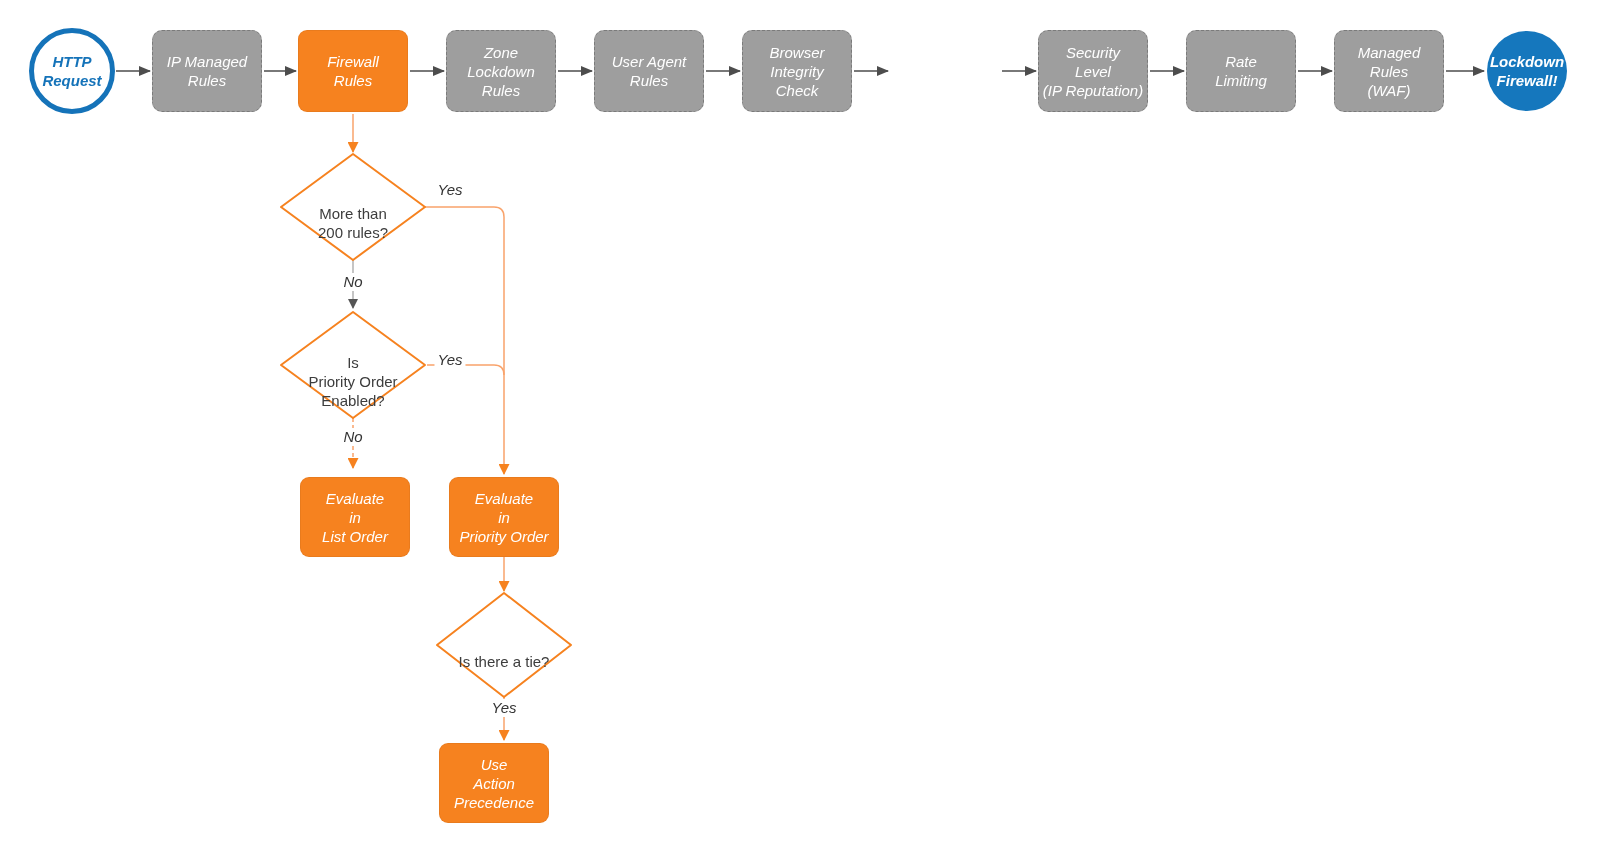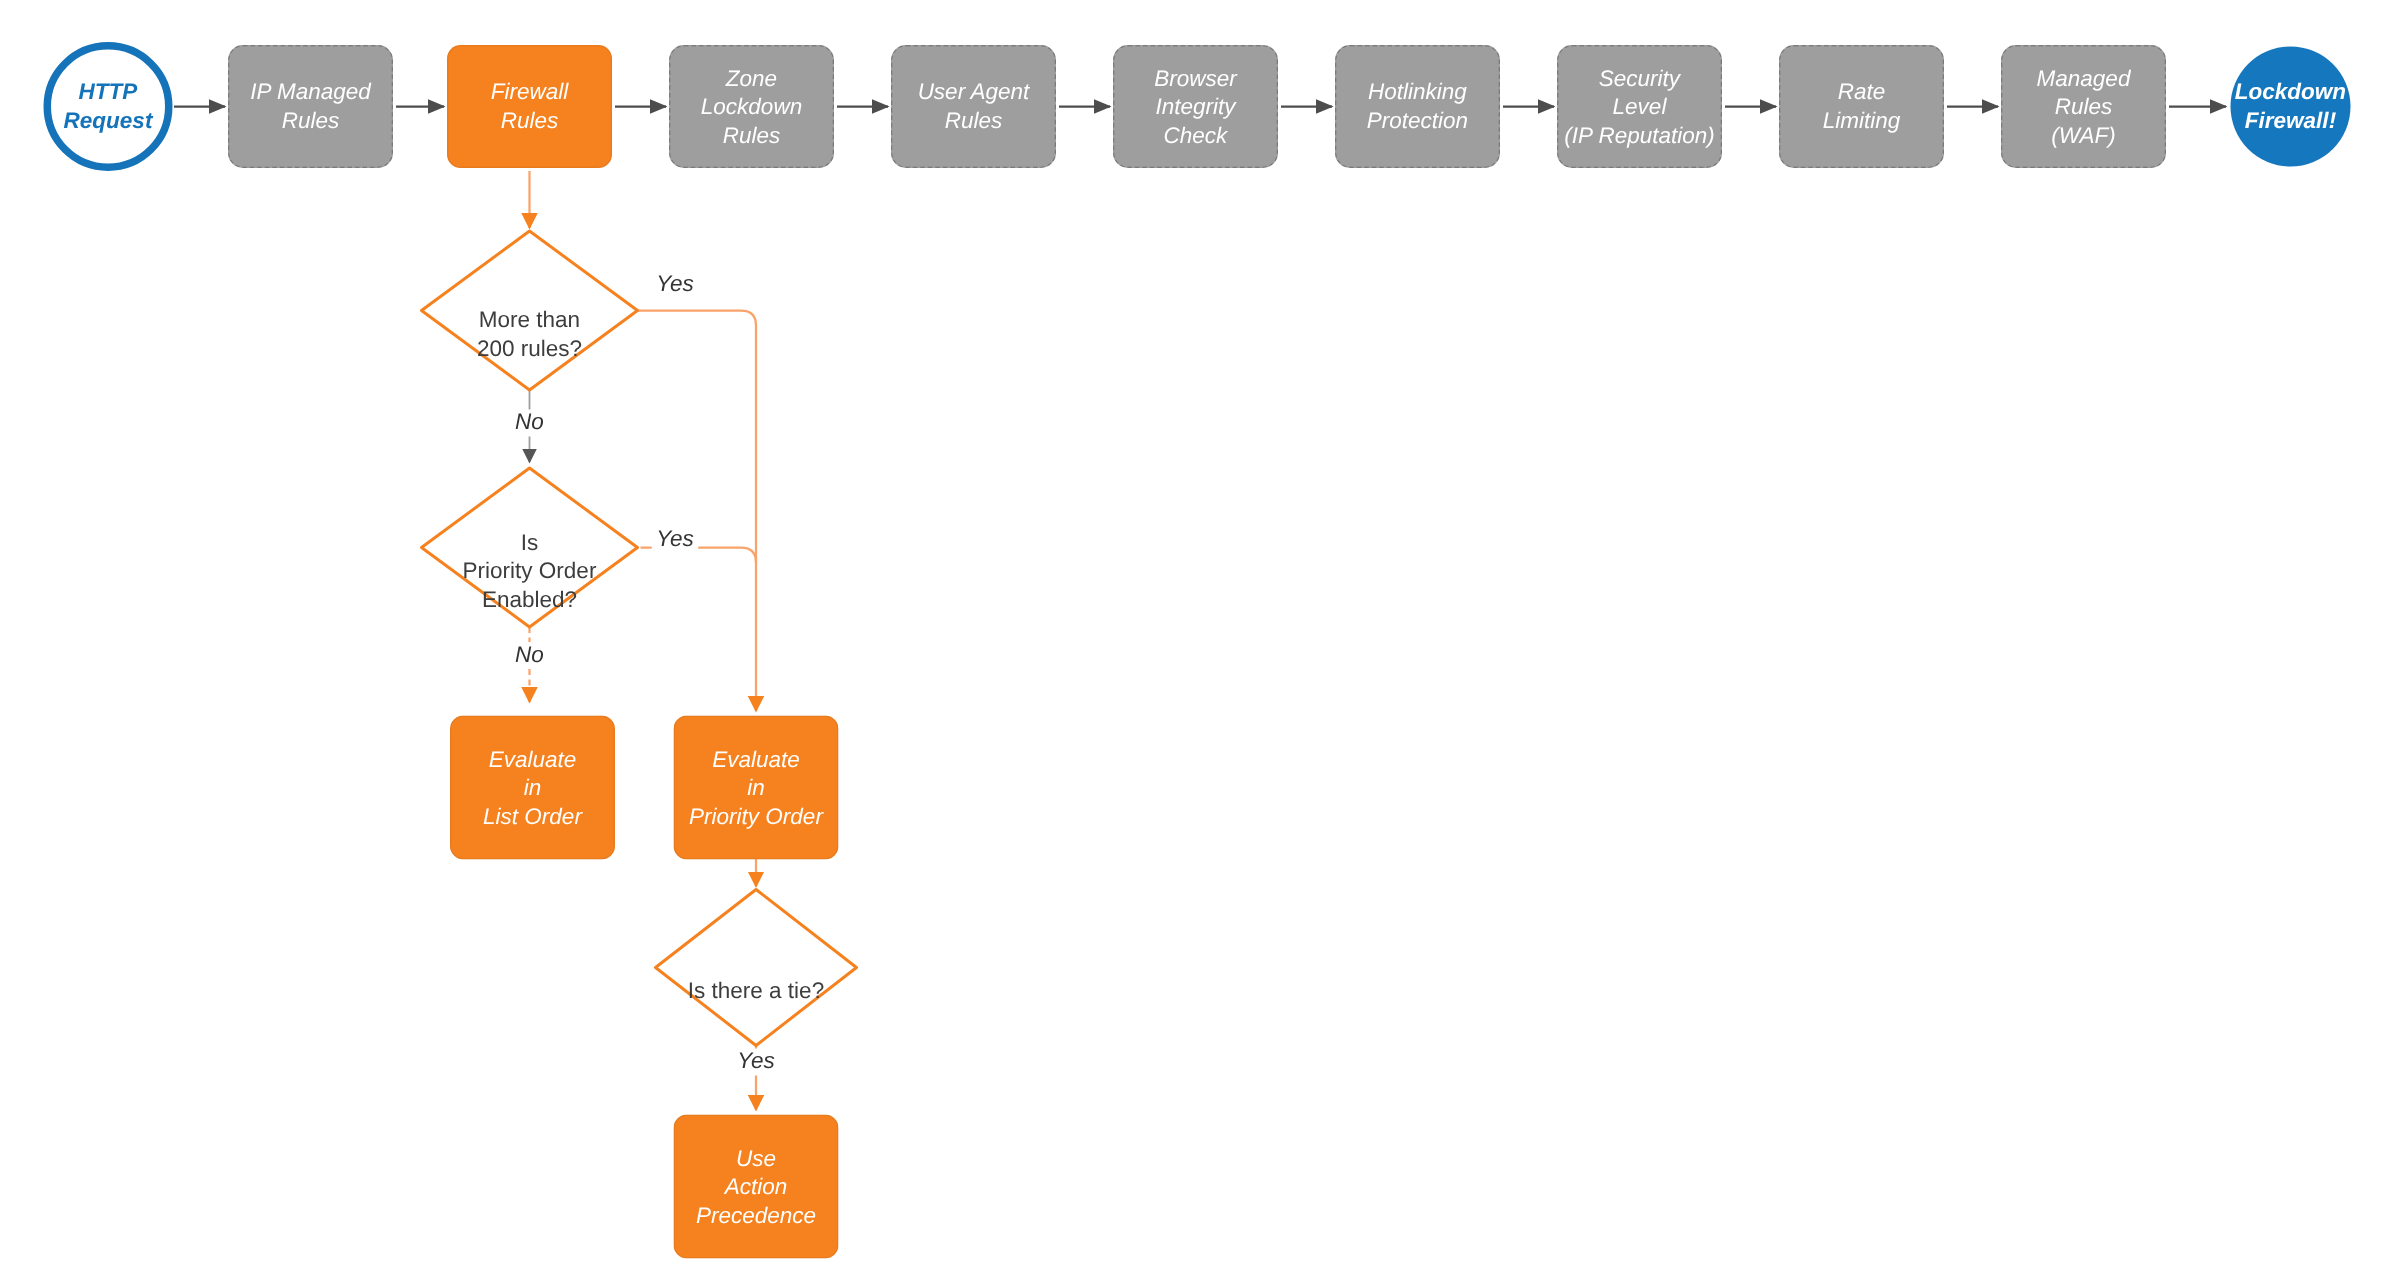--- a/index.html
+++ b/index.html
@@ -37,21 +37,21 @@
     white-space: pre-line;
   }
   .stage.highlight {
     background: #F6821F;
     border: 1px solid rgba(0,0,0,0.05);
     border-radius: 9px;
   }
   .action {
     position: absolute;
     width: 110px;
-    height: 96px;
+    height: 80px;
     box-sizing: border-box;
     background: #F6821F;
     border: 1px solid rgba(0,0,0,0.05);
     border-radius: 9px;
     display: flex;
     align-items: center;
     justify-content: center;
     text-align: center;
     color: #ffffff;
     font-style: italic;
@@ -161,22 +161,20 @@
   <div class="stage highlight" style="left:298px">Firewall
 Rules</div>
   <div class="stage" style="left:446px">Zone
 Lockdown
 Rules</div>
   <div class="stage" style="left:594px">User Agent
 Rules</div>
   <div class="stage" style="left:742px">Browser
 Integrity
 Check</div>
-  <div class="stage" style="left:890px">Hotlinking
-Protection</div>
   <div class="stage" style="left:1038px">Security
 Level
 (IP Reputation)</div>
   <div class="stage" style="left:1186px">Rate
 Limiting</div>
   <div class="stage" style="left:1334px">Managed
 Rules
 (WAF)</div>
 
   <div class="diamond-label" style="left:353px; top:207px">More than
@@ -185,21 +183,21 @@
 Priority Order
 Enabled?</div>
   <div class="diamond-label" style="left:504px; top:645px">Is there a tie?</div>
 
   <div class="action" style="left:300px; top:477px">Evaluate
 in
 List Order</div>
   <div class="action" style="left:449px; top:477px">Evaluate
 in
 Priority Order</div>
-  <div class="action" style="left:449px; top:743px">Use
+  <div class="action" style="left:439px; top:743px">Use
 Action
 Precedence</div>
 
   <div class="edge-label" style="left:450px; top:190px">Yes</div>
   <div class="edge-label" style="left:353px; top:282px">No</div>
   <div class="edge-label" style="left:450px; top:360px">Yes</div>
   <div class="edge-label" style="left:353px; top:437px">No</div>
   <div class="edge-label" style="left:504px; top:708px">Yes</div>
 
 </div>

